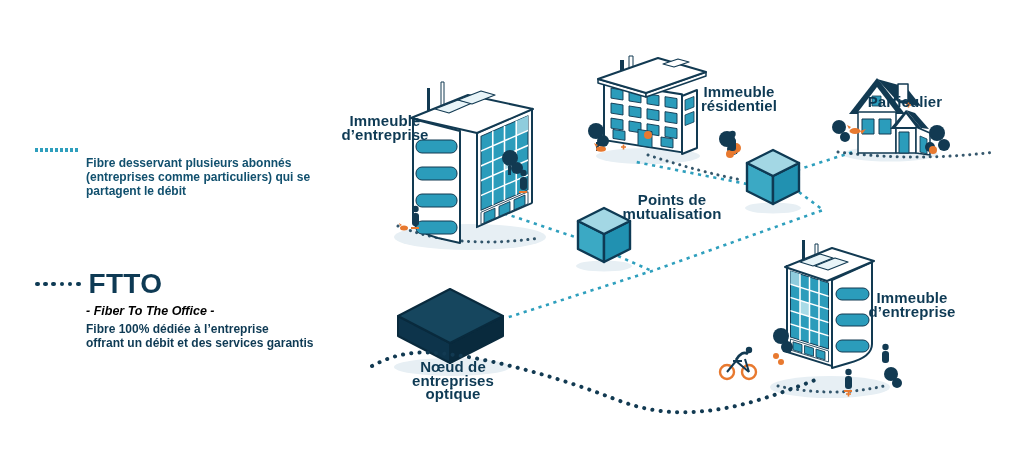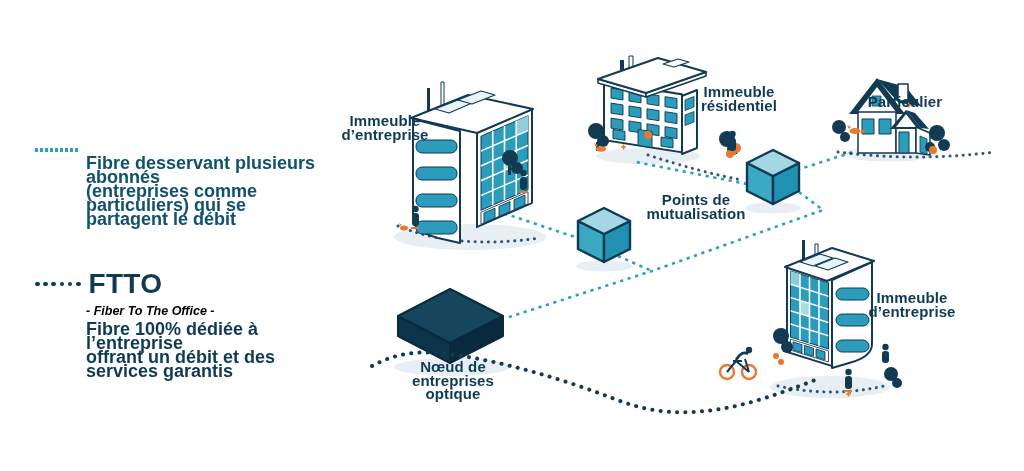--- a/index.html
+++ b/index.html
@@ -13,21 +13,21 @@
   .dashes{width:44px;height:4px;
           background:repeating-linear-gradient(90deg,#2E9FBD 0 3.2px,transparent 3.2px 5px)}
   .dots{display:flex;gap:3.6px}
   .dots i{width:4.6px;height:4.6px;border-radius:50%;background:#0E3A54;display:block}
   .legend-title{font-size:28px;font-weight:800;letter-spacing:.3px;line-height:28px}
   .ftth .legend-title{color:#1E87A8}
   .ftto .legend-title{color:#0E3A54}
   .legend-sub{font-style:italic;font-weight:800;font-size:12.5px;margin-top:6px}
   .ftth .legend-sub{color:#1E87A8}
   .ftto .legend-sub{color:#000000}
-  .legend-desc{font-size:18px;font-weight:700;line-height:14px;margin-top:4px}
+  .legend-desc{font-size:12px;font-weight:700;line-height:14px;margin-top:4px}
   .ftth .legend-desc{color:#11506E}
   .ftto .legend-desc{color:#0E3A54}
 </style>
 </head>
 <body>
 
 <div class="stage">
 
 <svg width="1024" height="471" viewBox="0 0 1024 471">
 
@@ -336,21 +336,21 @@
 
 <div class="node-label" style="left:679px;top:85px;width:120px">
   <div>Immeuble</div>
   <div>résidentiel</div>
 </div>
 
 <div class="node-label" style="left:850px;top:95px;width:110px">
   <div>Particulier</div>
 </div>
 
-<div class="node-label" style="left:634px;top:193px;width:124px">
+<div class="node-label" style="left:610px;top:193px;width:124px">
   <div>Points de</div>
   <div>mutualisation</div>
 </div>
 
 <div class="node-label" style="left:393px;top:360px;width:120px">
   <div>Nœud de</div>
   <div>entreprises</div>
   <div>optique</div>
 </div>
 

